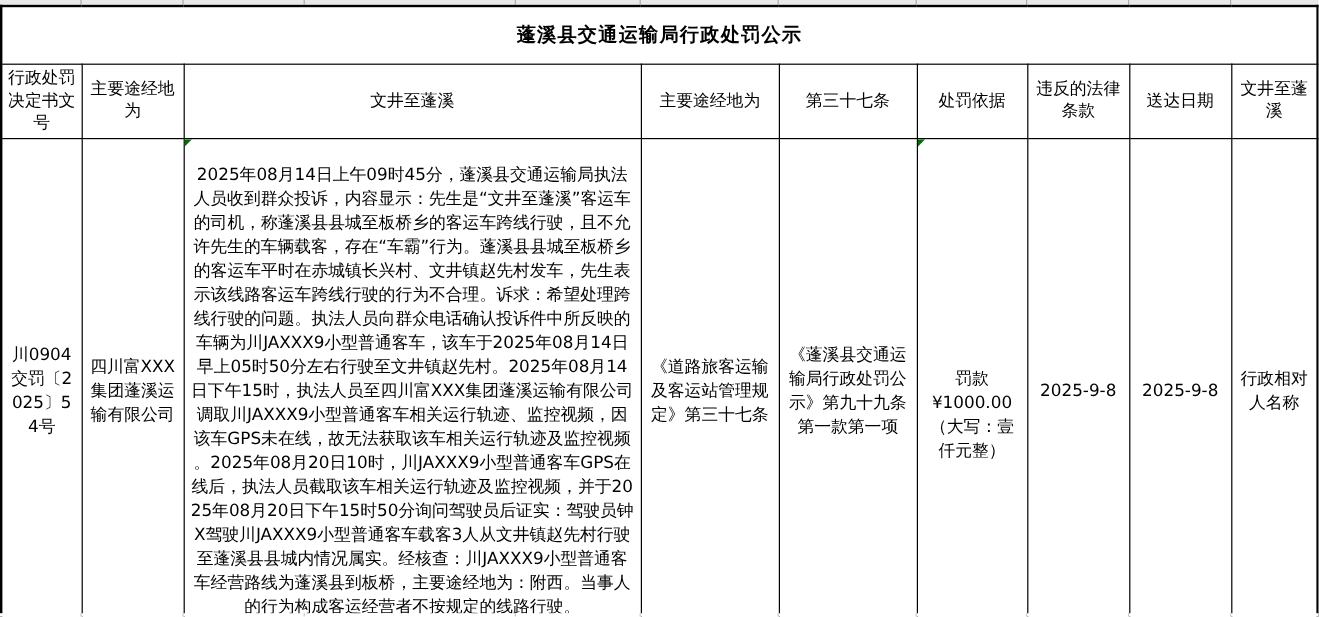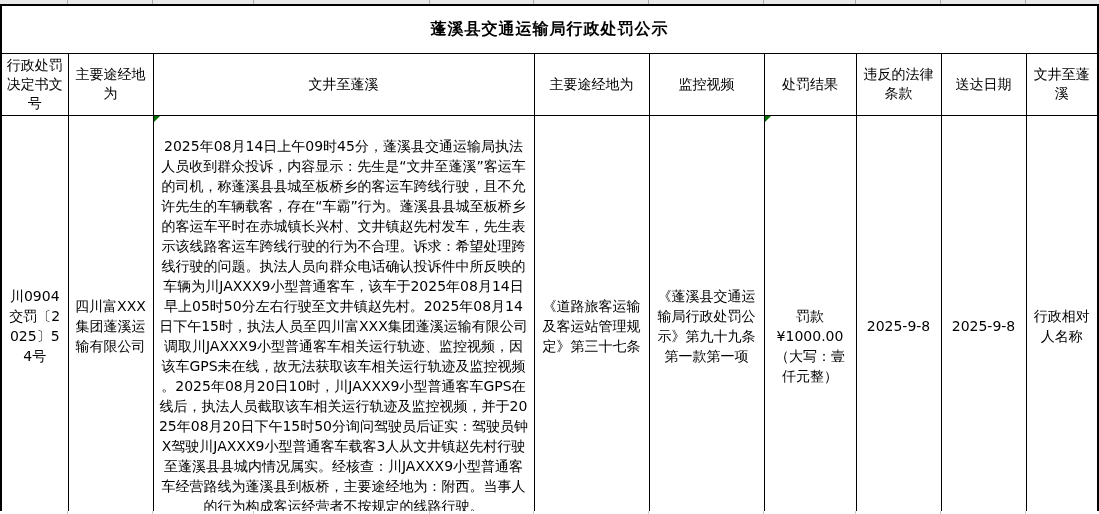--- a/index.html
+++ b/index.html
@@ -127,22 +127,22 @@
     <tbody>
         <tr class="title-row">
       <td colspan="9">蓬溪县交通运输局行政处罚公示</td>
     </tr>
 
     <tr class="header-row">
       <th>行政处罚决定书文号</th>
       <th>主要途经地为</th>
       <th>文井至蓬溪</th>
       <th>主要途经地为</th>
-      <th>监控视频</th>
-      <th>处罚结果</th>
+      <th>第三十七条</th>
+      <th>处罚依据</th>
       <th>违反的法律条款</th>
       <th>送达日期</th>
       <th>文井至蓬溪</th>
     </tr>
 
     <tr class="data-row">
       <td class="cell-doc-number">川0904交罚〔2025〕54号</td>
       <td class="cell-party-name">四川富XXX集团蓬溪运输有限公司</td>
       <td class="cell-facts">
         <span class="corner-flag"></span>

